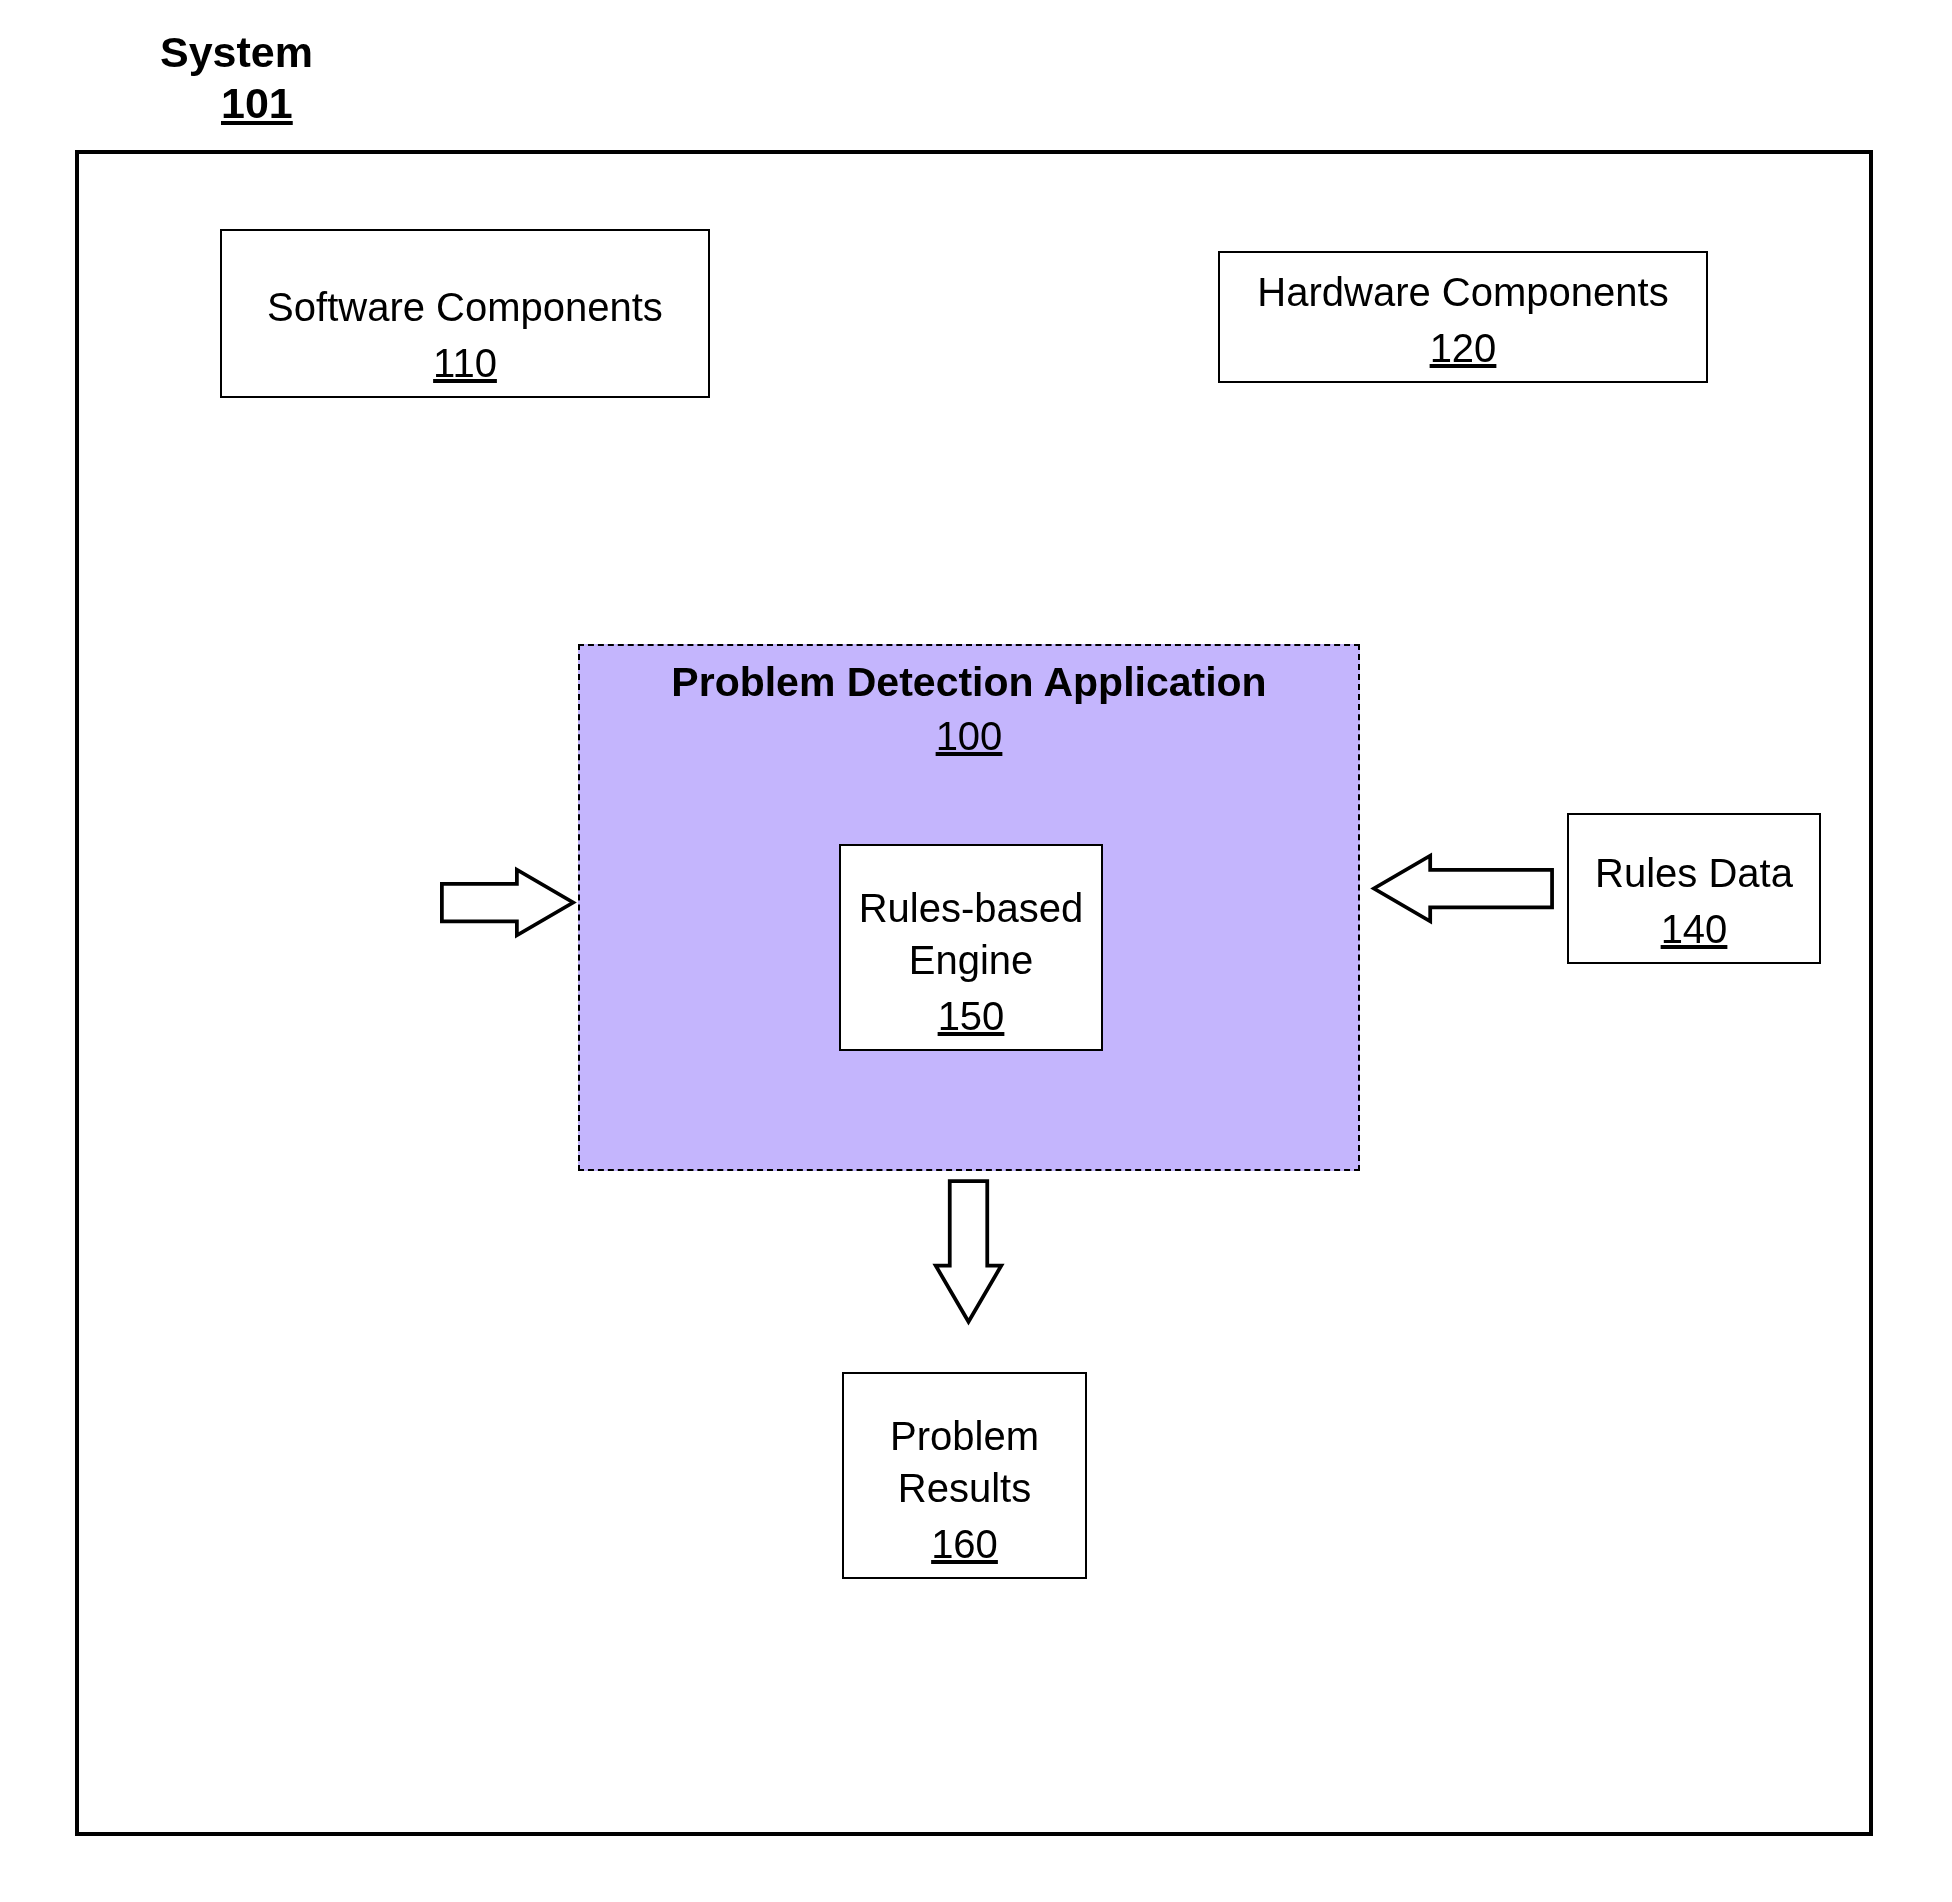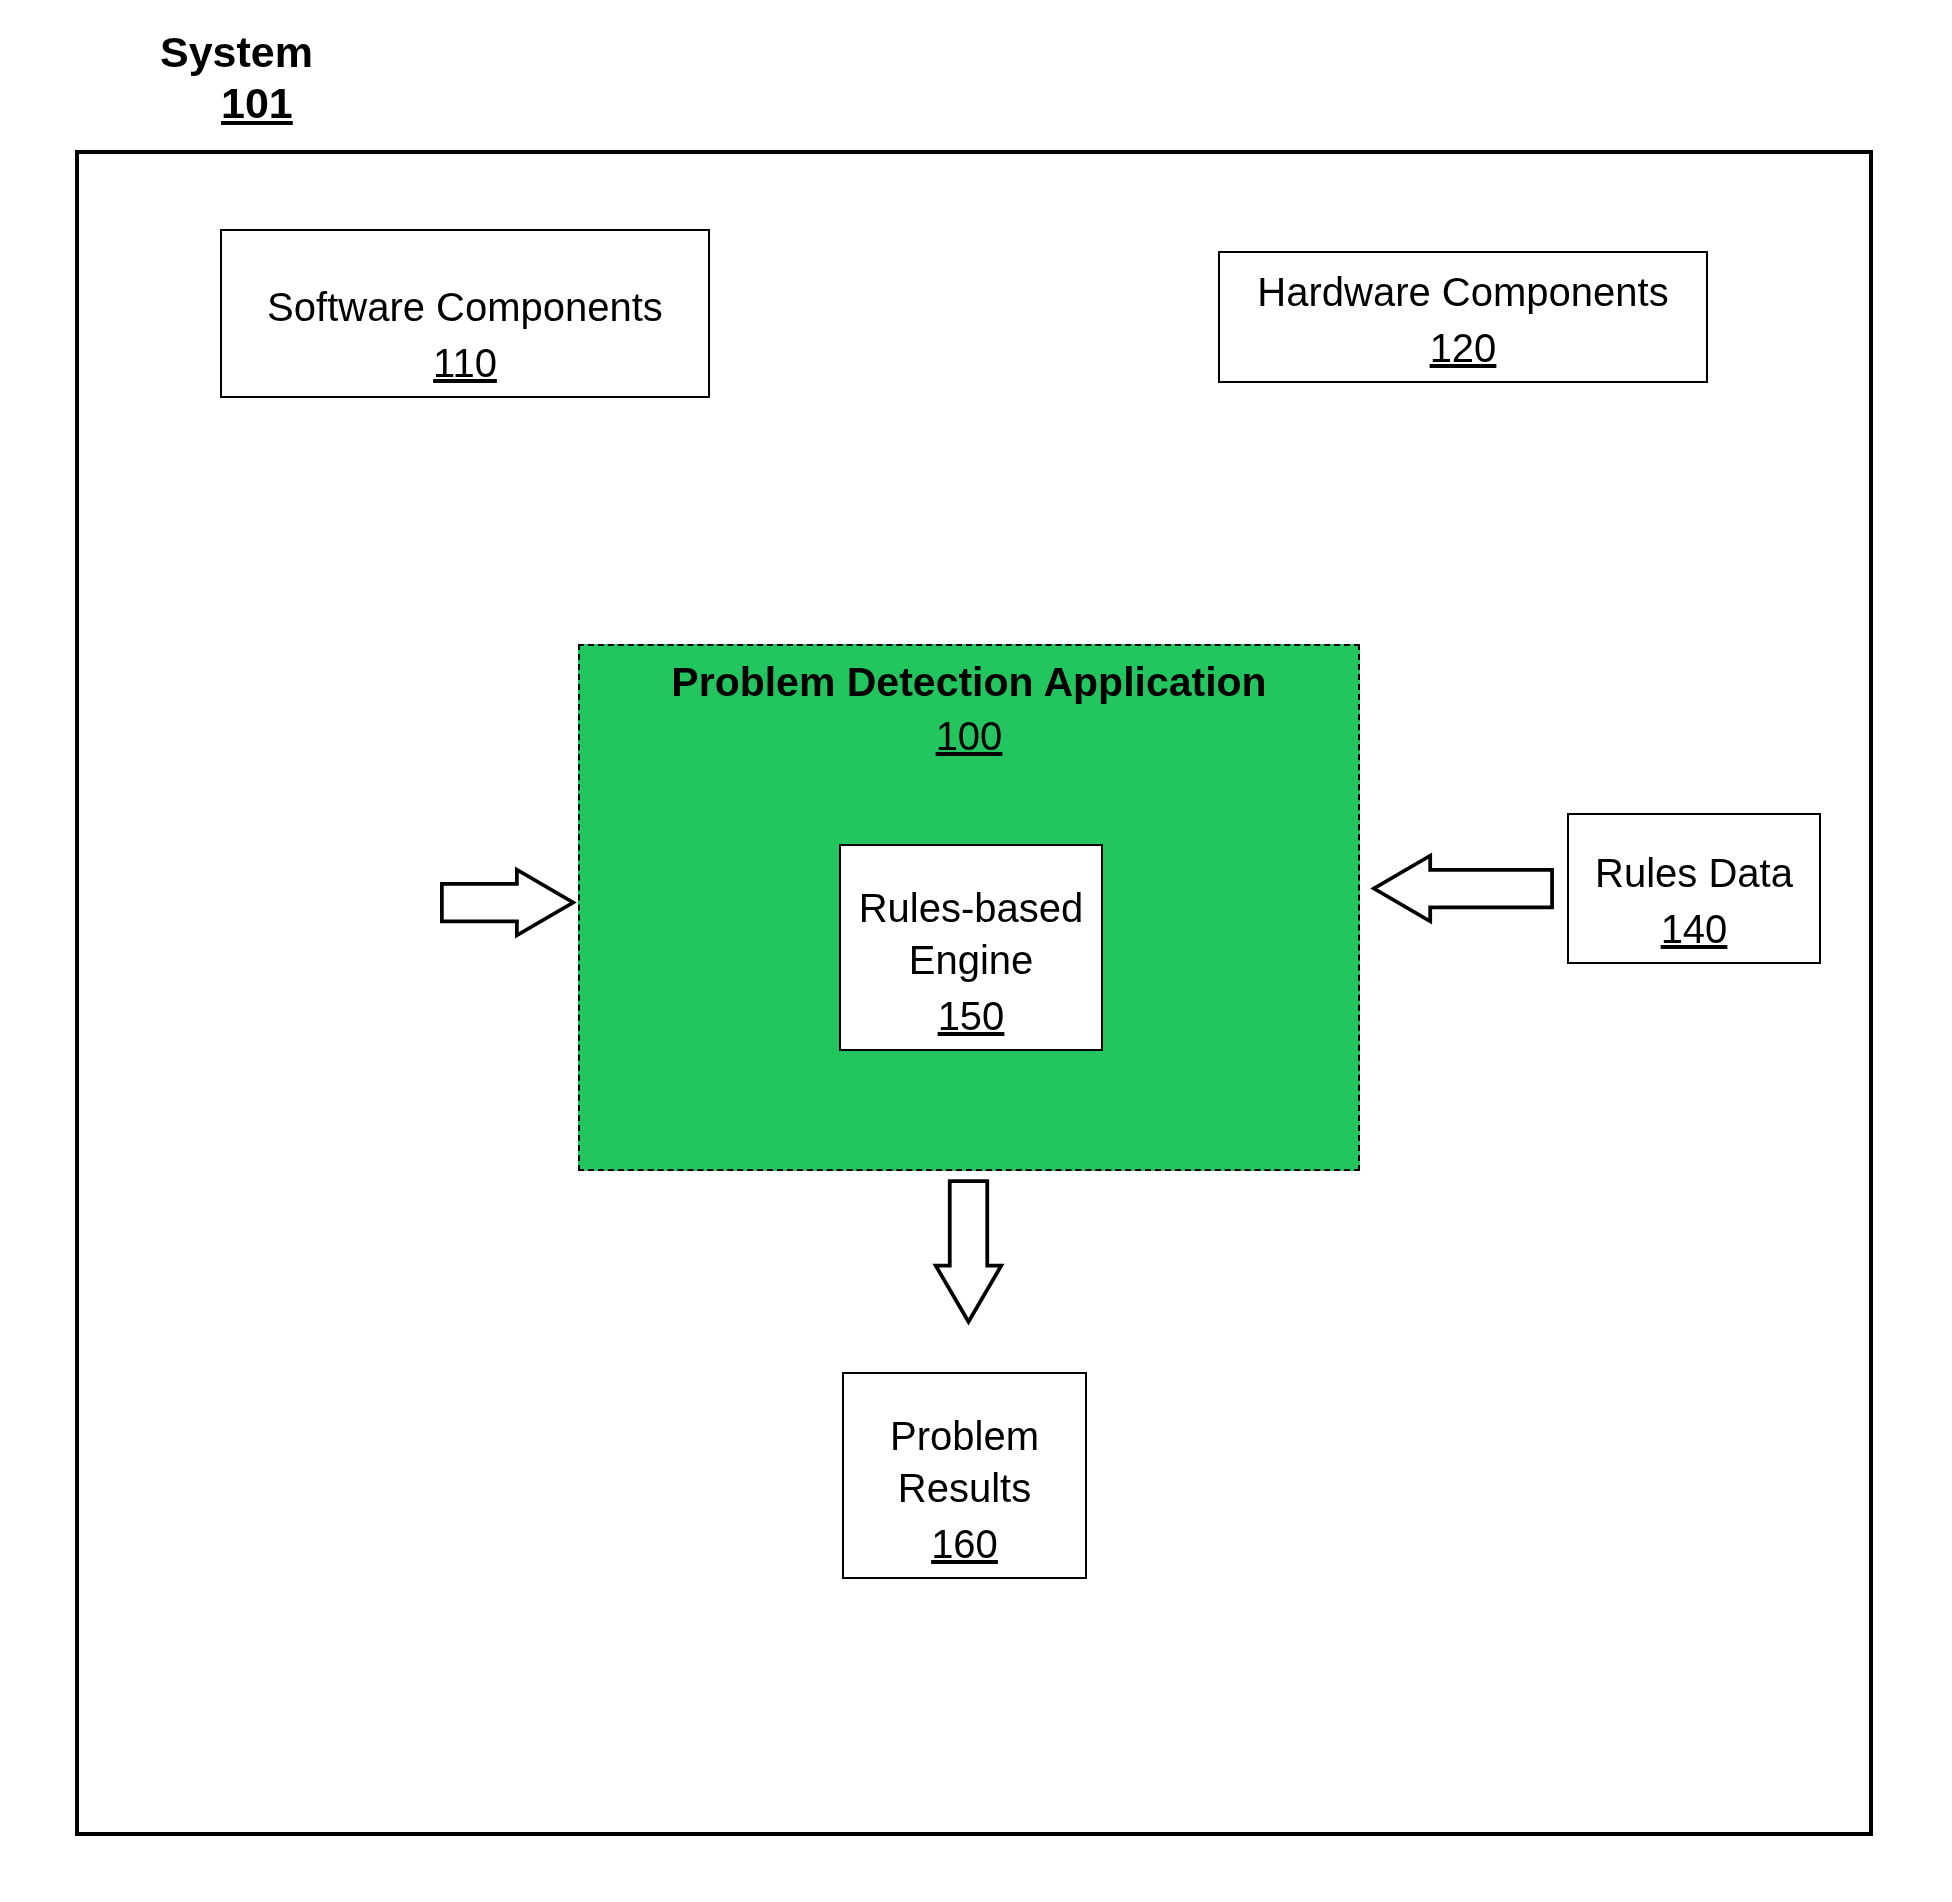--- a/index.html
+++ b/index.html
@@ -57,21 +57,21 @@
     line-height: 1.3;
     padding: 7.5px 9.4px;
   }
   .box .num {
     text-decoration: underline;
     margin-top: 3.8px;
   }
   .dashed-box {
     position: absolute;
     border: 2.8px dashed #000;
-    background: #22c55e;
+    background: #c4b5fd;
     text-decoration: underline;
   }
   .dashed-title {
     position: absolute;
     top: 13px;
     width: 100%;
     text-align: center;
     font-size: 41px;
     font-weight: bold;
   }

